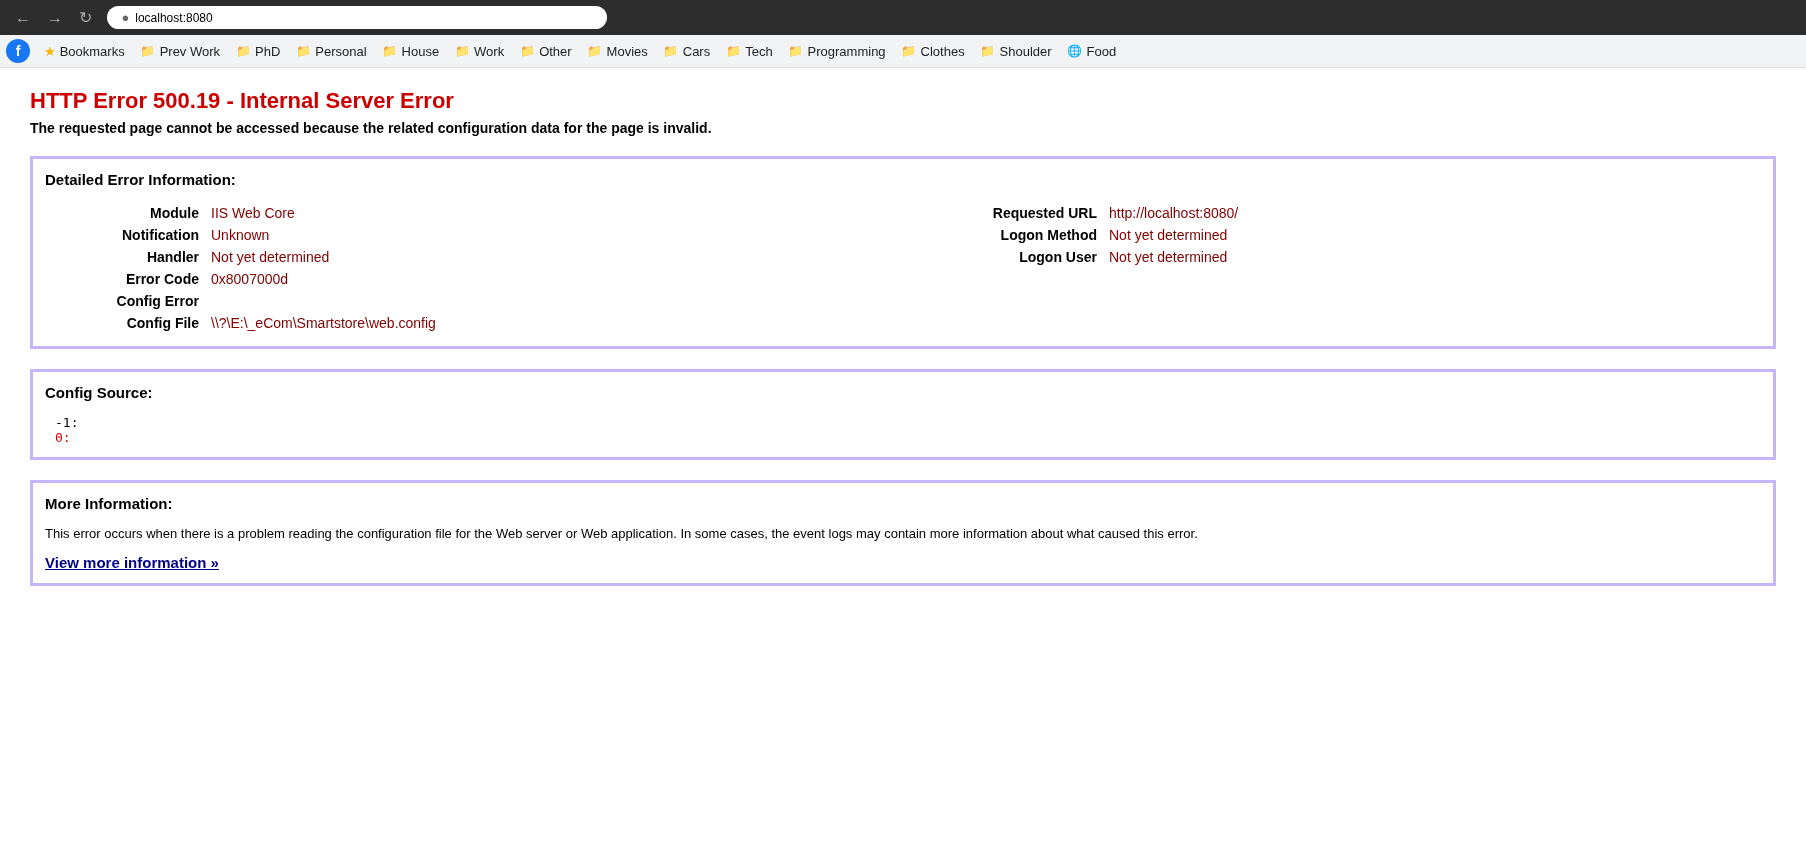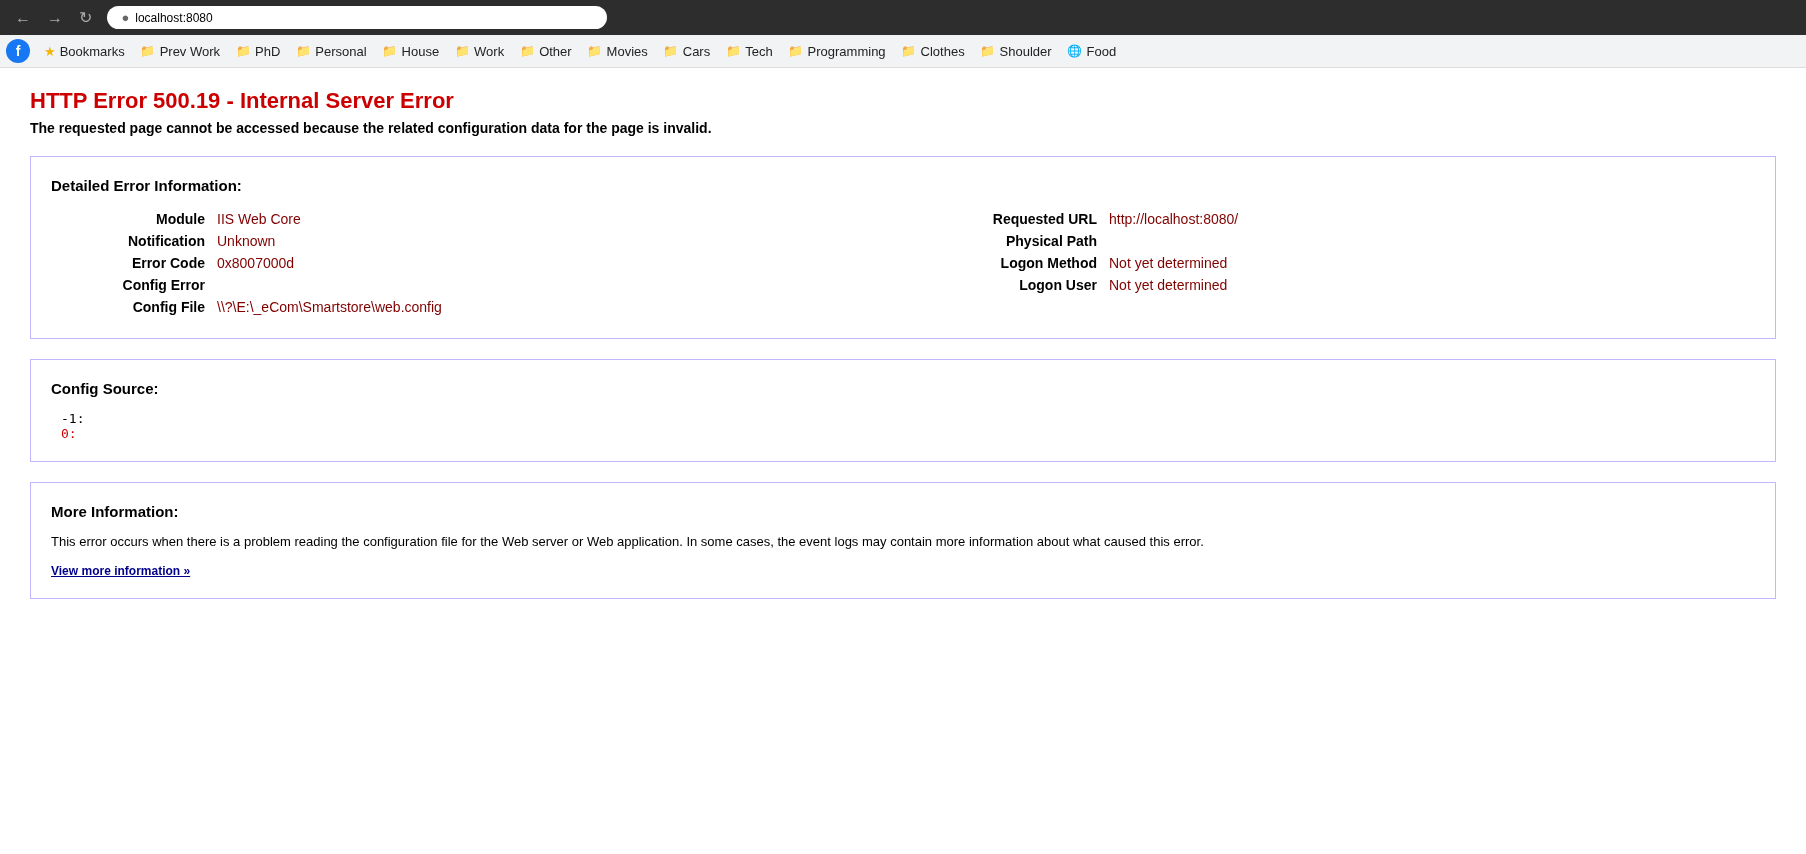--- a/index.html
+++ b/index.html
@@ -95,23 +95,23 @@
       margin-bottom: 6px;
     }
 
     .error-subtitle {
       font-weight: bold;
       font-size: 14px;
       margin-bottom: 20px;
     }
 
     .info-box {
-      border: 1px solid #c4b5fd;
+      border: 3px solid #c4b5fd;
       margin-bottom: 20px;
-      padding: 20px;
+      padding: 12px;
     }
 
     .info-box-title {
       font-weight: bold;
       font-size: 15px;
       margin-bottom: 14px;
     }
 
     .error-table {
       width: 100%;
@@ -160,21 +160,21 @@
 
     .more-info-text {
       font-size: 13px;
       margin-bottom: 13px;
     }
 
     .more-info-link {
       color: #00008b;
       font-weight: bold;
       text-decoration: underline;
-      font-size: 12px;
+      font-size: 15px;
     }
 
     .two-col-table {
       display: flex;
       gap: 0;
     }
     .two-col-table .left-section {
       flex: 1;
     }
     .two-col-table .right-section {
@@ -268,20 +268,24 @@
           <tbody>
               <tr>
             <td class="label-col">Module</td>
             <td class="value-col">IIS Web Core</td>
           </tr>
           <tr>
             <td class="label-col">Notification</td>
             <td class="value-col">Unknown</td>
           </tr>
           <tr>
+            <td class="label-col">Handler</td>
+            <td class="value-col">Not yet determined</td>
+          </tr>
+          <tr>
             <td class="label-col">Error Code</td>
             <td class="value-col">0x8007000d</td>
           </tr>
           <tr>
             <td class="label-col">Config Error</td>
             <td class="value-col"></td>
           </tr>
           <tr>
             <td class="label-col">Config File</td>
             <td class="value-col">\\?\E:\_eCom\Smartstore\web.config</td>
@@ -290,24 +294,20 @@
           </table>
       </div>
       <div class="right-section">
         <table class="error-table">
           <tbody>
               <tr>
             <td class="right-label-col">Requested URL</td>
             <td class="value-col">http://localhost:8080/</td>
           </tr>
           <tr>
-            <td class="right-label-col">Physical Path</td>
-            <td class="value-col"></td>
-          </tr>
-          <tr>
             <td class="right-label-col">Logon Method</td>
             <td class="value-col">Not yet determined</td>
           </tr>
           <tr>
             <td class="right-label-col">Logon User</td>
             <td class="value-col">Not yet determined</td>
           </tr>
         </tbody>
           </table>
       </div>

